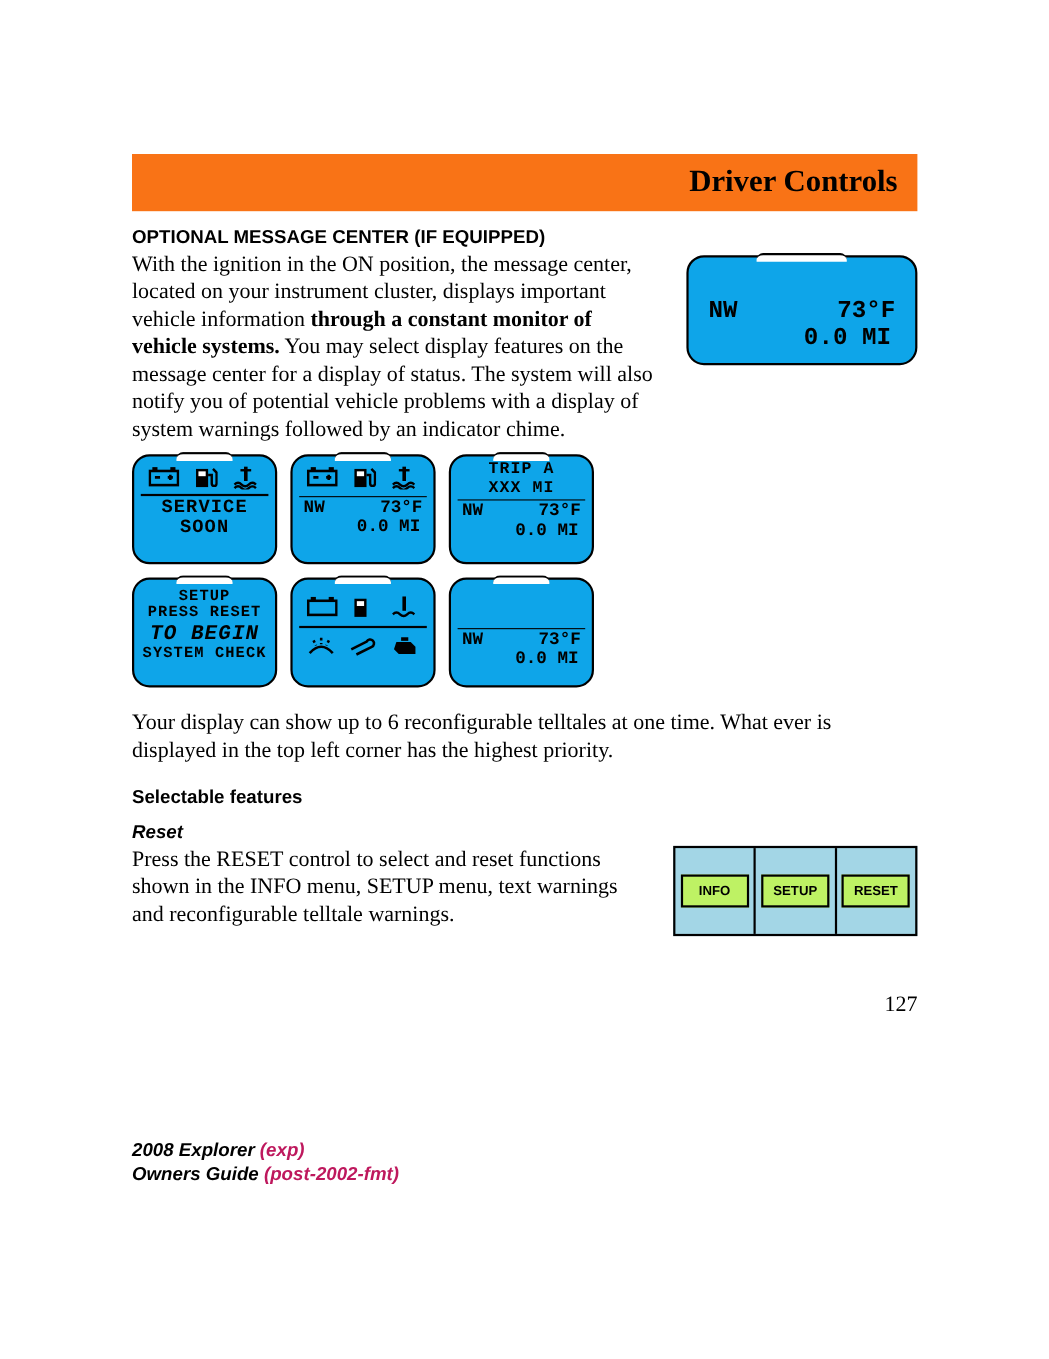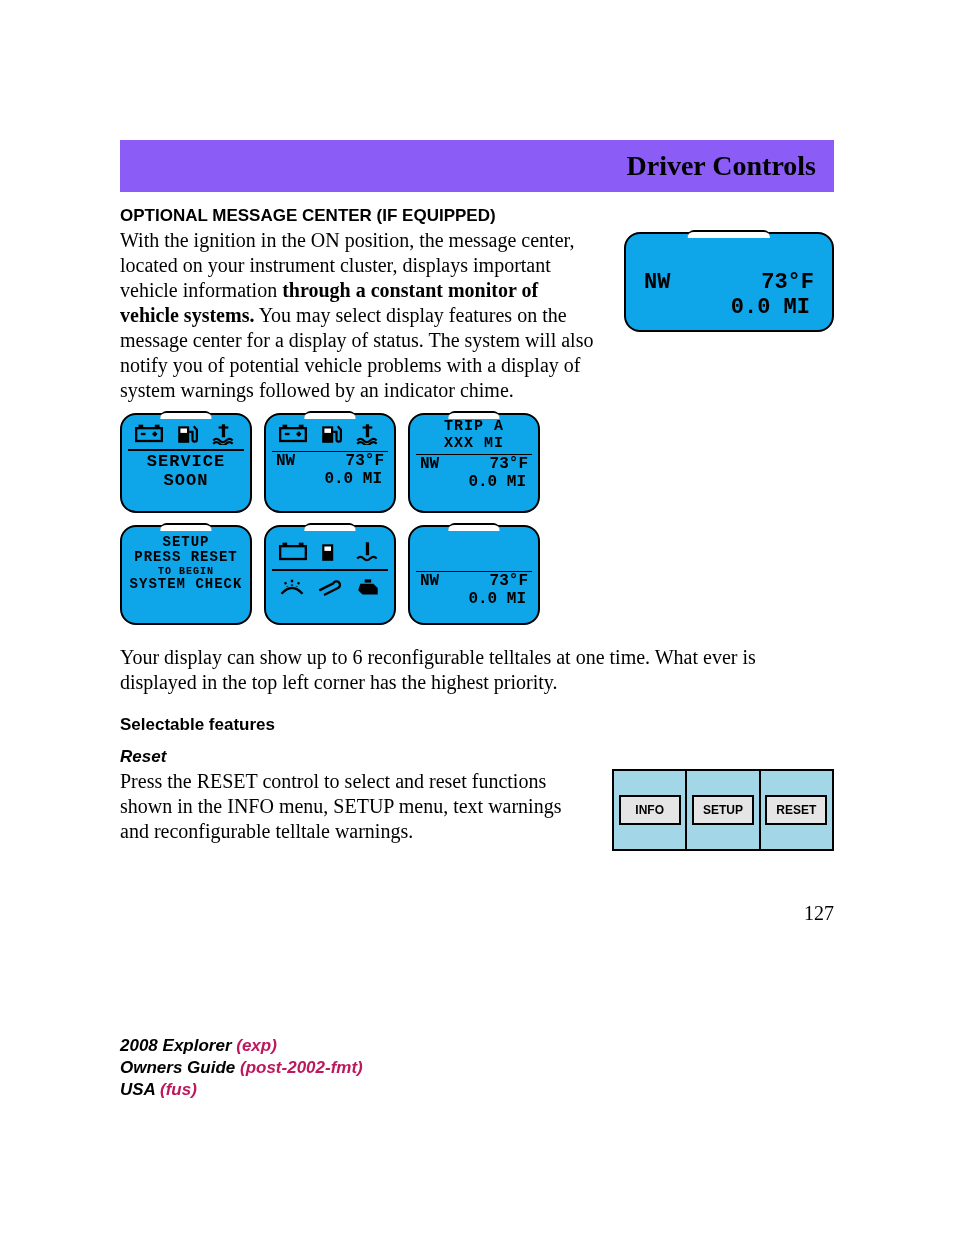--- a/index.html
+++ b/index.html
@@ -10,21 +10,21 @@
     color: #000;
     width: 954px;
   }
   .page {
     width: 954px;
     padding: 140px 120px 80px 120px;
     box-sizing: border-box;
     position: relative;
   }
   .header-block {
-    background: #8b5cf6;
+    background: #f97316;
     margin: 0 0 14px 0;
     padding: 10px 18px 4px 18px;
     box-sizing: border-box;
   }
   .header-title {
     font-family: "Times New Roman", serif;
     font-size: 28px;
     font-weight: bold;
     text-align: right;
     margin: 0;
@@ -141,21 +141,21 @@
     background: #a3d6e6;
     display:flex;
   }
   .btn-cell {
     flex:1; display:flex; align-items:center; justify-content:center;
     position:relative;
   }
   .btn-cell + .btn-cell { border-left:2px solid #000;}
   .btn-box {
     border:2px solid #000;
-    background:#e5e5e5;
+    background:#bef264;
     font-family: Arial, Helvetica, sans-serif;
     font-size:12px; font-weight:bold;
     padding:6px 6px;
     min-width:46px; text-align:center;
   }
 </style>
 </head>
 <body>
 
 <div class="page">
@@ -255,21 +255,21 @@
       <div class="seg-right">0.0 MI</div>
     </div>
   </div>
 
   <div class="lcd-grid">
 
     <div class="lcd lcd-small tall">
       <div class="top-tab"></div>
       <div class="seg-text" style="font-size:14px; margin-top:4px;">SETUP</div>
       <div class="seg-text" style="font-size:14px;">PRESS RESET</div>
-      <div class="seg-text" style="font-size:10px;">TO BEGIN</div>
+      <div class="seg-text" style="font-size:19px;font-style:italic;">TO BEGIN</div>
       <div class="seg-text" style="font-size:14px;">SYSTEM CHECK</div>
     </div>
 
     <div class="lcd lcd-small tall">
       <div class="top-tab"></div>
       <div class="icon-row" style="margin-top:6px;">
         <svg viewBox="0 0 24 16" width="28">
             <rect x="1" y="3" width="22" height="11" fill="none" stroke="#000" stroke-width="2"></rect>
             <rect x="3" y="0" width="4" height="3" fill="#000"></rect>
             <rect x="17" y="0" width="4" height="3" fill="#000"></rect>
@@ -332,16 +332,15 @@
           </div>
       </div>
     </div>
   </div>
 
   <div class="pagenum">127</div>
 
   <div class="footer">
     <div><span>2008 Explorer</span><span class="gray"> (exp)</span></div>
     <div><span>Owners Guide</span><span class="gray"> (post-2002-fmt)</span></div>
-    <div><span>USA</span><span class="gray"> (fus)</span></div>
   </div>
 
 </div>
 
 </body></html>

